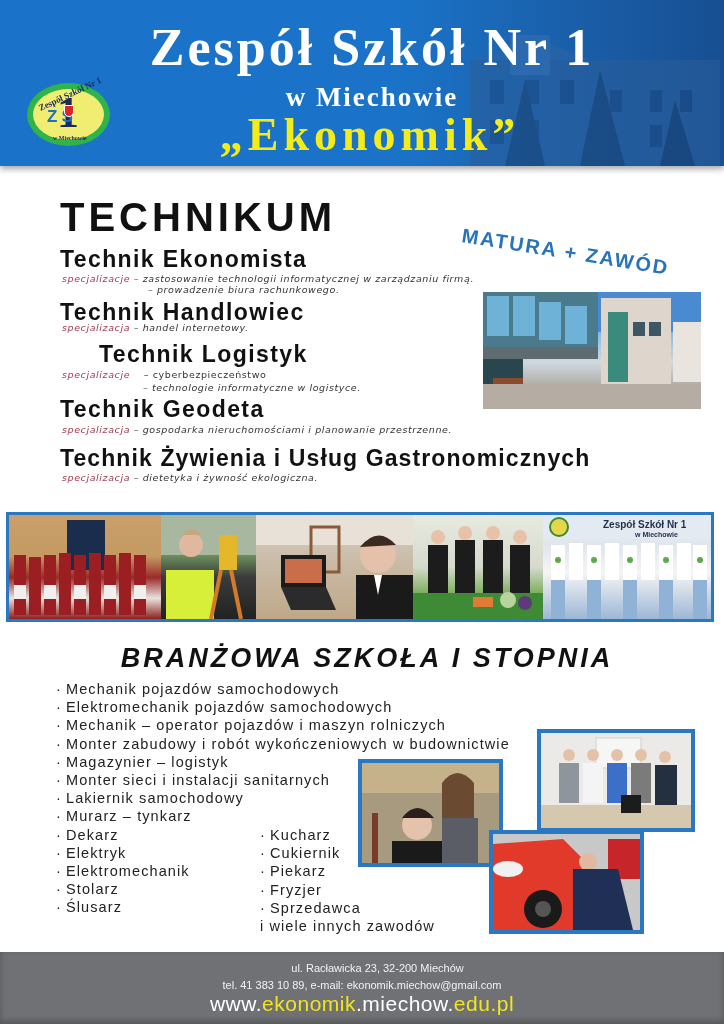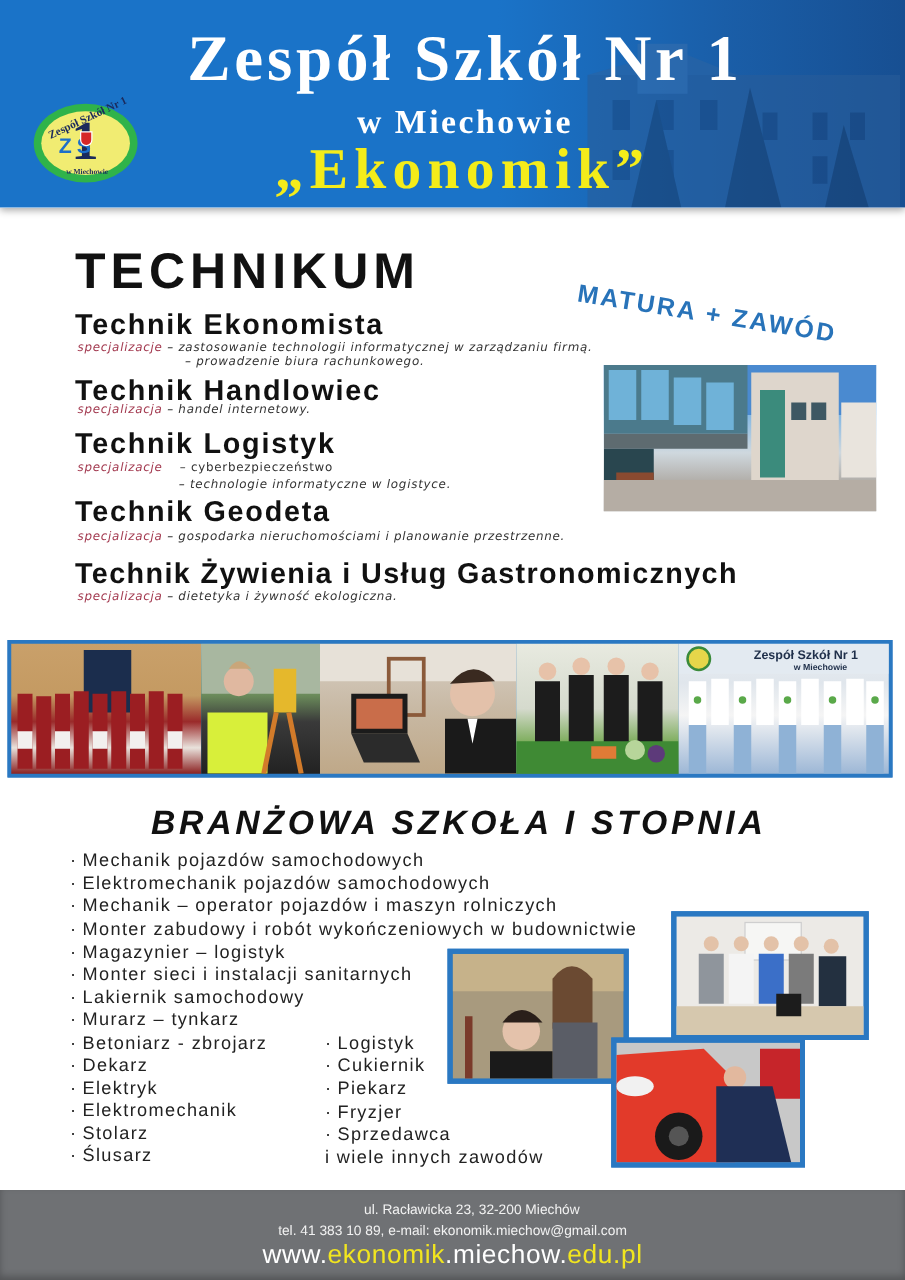--- a/index.html
+++ b/index.html
@@ -147,21 +147,21 @@
   <span>– zastosowanie technologii informatycznej w zarządzaniu firmą.</span>
 </div>
 <div class="spec" style="top:284px; left:148px;">– prowadzenie biura rachunkowego.</div>
 
 <div class="prof-name" style="top:299px;">Technik Handlowiec</div>
 <div class="spec" style="top:322px;">
   <span class="lbl">specjalizacja</span>
   <span>– handel internetowy.</span>
 </div>
 
-<div class="prof-name" style="top:341px;">Technik Logistyk</div>
+<div class="prof-name" style="top:341px;margin-left:39px;">Technik Logistyk</div>
 <div class="spec" style="top:369px;">
   <span class="lbl">specjalizacje</span>
   <span class="normal" style="font-style:normal; margin-left:10px;">– cyberbezpieczeństwo</span>
 </div>
 <div class="spec" style="top:382px; left:143px;">– technologie informatyczne w logistyce.</div>
 
 <div class="prof-name" style="top:396px;">Technik Geodeta</div>
 <div class="spec" style="top:424px;">
   <span class="lbl">specjalizacja</span>
   <span>– gospodarka nieruchomościami i planowanie przestrzenne.</span>
@@ -302,30 +302,29 @@
 
 <ul class="list" style="left:56px; top:680px;">
   <li><span class="dot">·</span><span>Mechanik pojazdów samochodowych</span></li>
   <li><span class="dot">·</span><span>Elektromechanik pojazdów samochodowych</span></li>
   <li><span class="dot">·</span><span>Mechanik – operator pojazdów i maszyn rolniczych</span></li>
   <li><span class="dot">·</span><span>Monter zabudowy i robót wykończeniowych w budownictwie</span></li>
   <li><span class="dot">·</span><span>Magazynier – logistyk</span></li>
   <li><span class="dot">·</span><span>Monter sieci i instalacji sanitarnych</span></li>
   <li><span class="dot">·</span><span>Lakiernik samochodowy</span></li>
   <li><span class="dot">·</span><span>Murarz – tynkarz</span></li>
-  <li><span class="dot">·</span><span>Betoniarz - zbrojarz</span></li>
   <li><span class="dot">·</span><span>Dekarz</span></li>
   <li><span class="dot">·</span><span>Elektryk</span></li>
   <li><span class="dot">·</span><span>Elektromechanik</span></li>
   <li><span class="dot">·</span><span>Stolarz</span></li>
   <li><span class="dot">·</span><span>Ślusarz</span></li>
 </ul>
 
 <ul class="list" style="left:260px; top:826px;">
-  <li><span class="dot">·</span><span>Logistyk</span></li>
+  <li><span class="dot">·</span><span>Kucharz</span></li>
   <li><span class="dot">·</span><span>Cukiernik</span></li>
   <li><span class="dot">·</span><span>Piekarz</span></li>
   <li><span class="dot">·</span><span>Fryzjer</span></li>
   <li><span class="dot">·</span><span>Sprzedawca</span></li>
   <li>i wiele innych zawodów</li>
 </ul>
 
 <div class="pframe" style="left:358px; top:759px; width:145px; height:108px;">
   <svg width="137" height="100" viewBox="0 0 137 100">
     <rect width="137" height="100" fill="#a89a7e"></rect>

